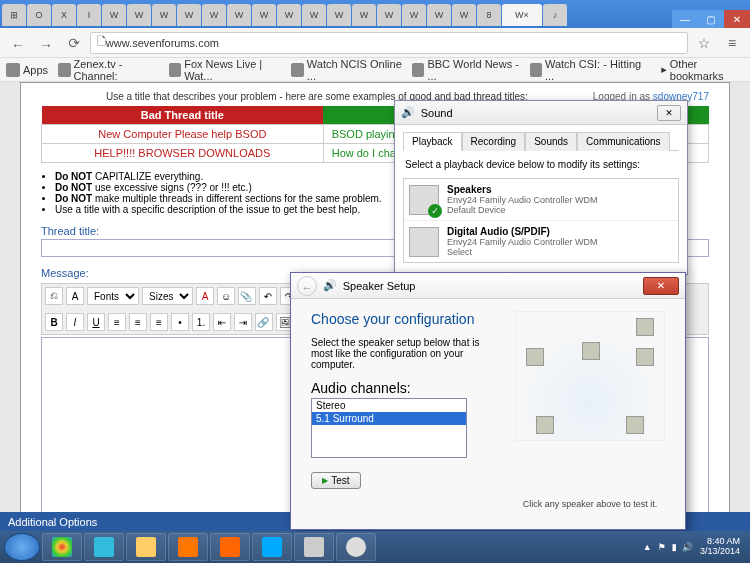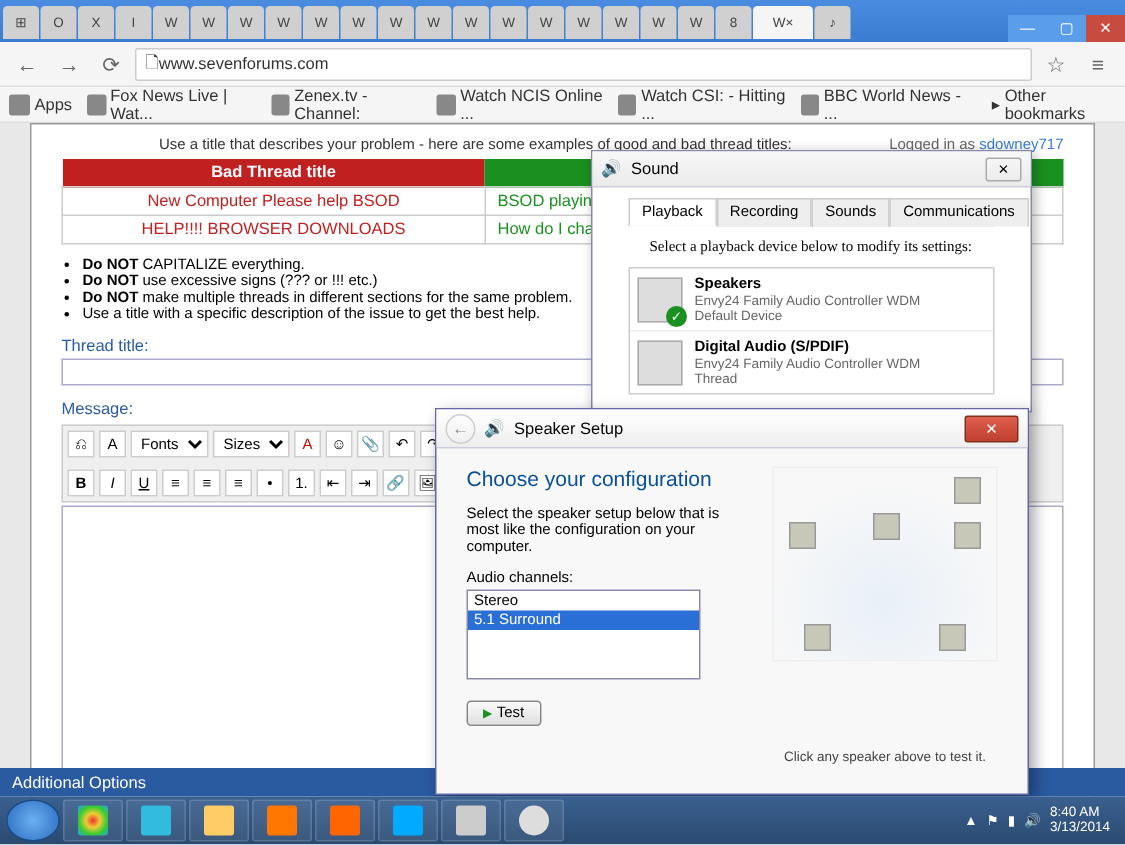--- a/index.html
+++ b/index.html
@@ -50,62 +50,62 @@
 .tsel { height:18px; font-size:10px; border:1px solid #ccc; background:#fff; padding:0 2px; }
 .editor { width:100%; height:220px; border:1px solid #aac; background:#fff; margin-top:2px; }
 
 .addopt { background:#2a5aa0; color:#fff; padding:4px 8px; font-size:11px; margin:0 -20px; position:absolute; left:20px; right:20px; bottom:-1px; }
 
 
 .dlg-sound { position:absolute; left:394px; top:100px; width:294px; height:175px; background:#fff; border:1px solid #88a; box-shadow:2px 2px 8px rgba(0,0,0,.3); font-size:11px; }
 .dlg-title { height:24px; background:linear-gradient(#f8f8f8,#eaeaea); border-bottom:1px solid #ccd; display:flex; align-items:center; padding:0 6px; gap:6px; }
 .dlg-title .t { flex:1; }
 .dlg-x { width:24px; height:16px; border:1px solid #aaa; border-radius:2px; display:flex; align-items:center; justify-content:center; font-size:9px; }
-.snd-body { padding:6px 24px; }
+.snd-body { padding:6px 8px; }
 .snd-tabs { display:flex; gap:0; border-bottom:1px solid #ccc; font-size:10px; }
 .snd-tab { padding:3px 8px; border:1px solid #ccc; border-bottom:none; background:#eee; position:relative; top:1px; }
 .snd-tab.active { background:#fff; border-bottom:1px solid #fff; }
-.snd-desc { font-size:10px; margin:8px 14px;font-family:Liberation Serif, serif; }
+.snd-desc { font-size:10px; margin:8px 2px; }
 .snd-list { border:1px solid #ccc; }
 .dev { display:flex; gap:8px; padding:5px; align-items:center; }
 .dev.sep { border-bottom:1px solid #eee; }
 .dev-ico { width:30px; height:30px; background:#ddd; border:1px solid #aaa; position:relative; }
 .check { position:absolute; right:-4px; bottom:-4px; width:14px; height:14px; background:#1a9020; border-radius:50%; color:#fff; font-size:9px; display:flex; align-items:center; justify-content:center; }
 .dev-info b { display:block; font-size:10px; }
 .dev-info span { display:block; font-size:9px; color:#666; }
 
 
 .dlg-spk { position:absolute; left:290px; top:272px; width:396px; height:258px; background:#f8f8f8; border:1px solid #66a; box-shadow:3px 3px 10px rgba(0,0,0,.4); font-size:11px; }
 .spk-title { height:26px; background:linear-gradient(#fff,#eee); border-bottom:1px solid #ccd; display:flex; align-items:center; padding:0 6px; gap:6px; }
 .spk-title .back { width:20px; height:20px; border:1px solid #ccc; border-radius:50%; display:flex; align-items:center; justify-content:center; color:#888; }
 .spk-title .t { flex:1; font-size:11px; }
 .spk-close { width:36px; height:18px; background:linear-gradient(#e06050,#c04030); border:1px solid #803020; border-radius:2px; color:#fff; display:flex; align-items:center; justify-content:center; font-size:10px; }
 .spk-body { padding:12px 20px; display:flex; gap:20px; height:calc(100% - 26px); }
 .spk-left { flex:1; }
 .spk-h { color:#0a4f9a; font-size:14px; font-weight:normal; margin-bottom:10px; }
 .spk-p { font-size:10px; margin-bottom:10px; }
-.spk-lbl { font-size:10px; margin-bottom:2px; }
+.spk-lbl { font-size:14px; margin-bottom:2px; }
 .spk-list { width:156px; height:60px; border:1px solid #88a; background:#fff; font-size:10px; }
 .spk-opt { padding:1px 4px; }
 .spk-opt.sel { background:#2a6fd6; color:#fff; }
 .spk-test { margin-top:14px; padding:2px 10px; border:1px solid #888; border-radius:3px; background:linear-gradient(#fafafa,#e0e0e0); font-size:10px; display:inline-flex; align-items:center; gap:3px; }
 .spk-test::before { content:"▶"; color:#1a9020; font-size:8px; }
 .spk-right { width:150px; position:relative; font-size:9px; color:#888; }
 .spk-img { width:100%; height:130px; background:radial-gradient(circle at 50% 70%, #e8f0f8 0%, #f8f8f8 70%); border:1px solid #eee; position:relative; }
 .spkr { position:absolute; width:18px; height:18px; background:#c8c8b8; border:1px solid #999; }
 .spk-foot { position:absolute; bottom:8px; font-size:9px; color:#444; text-align:center; width:100%; }
 
 
 .taskbar { position:absolute; left:0; right:0; bottom:0; height:32px; background:linear-gradient(#3a6090,#2a4a70); display:flex; align-items:center; padding:0 4px; gap:2px; }
 .start { width:36px; height:28px; border-radius:50%; background:radial-gradient(circle,#6ab0f0,#2a6ac0); border:1px solid #1a4a80; }
 .tskbtn { width:40px; height:28px; background:rgba(255,255,255,.08); border:1px solid rgba(255,255,255,.15); border-radius:2px; display:flex; align-items:center; justify-content:center; }
 .tskico { width:20px; height:20px; background:#ccc; border-radius:2px; }
 .taskbar .sp { flex:1; }
 .tray { display:flex; align-items:center; gap:6px; color:#fff; font-size:9px; padding-right:6px; }
-.clock { line-height:1.1; }
+.clock { text-align:right; line-height:1.1; }
 </style>
 </head>
 <body>
 
 <div class="titlebar">
   <div class="tabs">
     <div class="tab">⊞</div>
     <div class="tab">O</div>
     <div class="tab">X</div>
     <div class="tab">I</div>
@@ -147,37 +147,37 @@
   <div class="navbtn">≡</div>
 </div>
 
 <div class="bookbar">
   <div class="bm">
       <div class="bm-ico"></div>
       <span>Apps</span>
     </div>
   <div class="bm">
       <div class="bm-ico"></div>
+      <span>Zenex.tv - Channel:</span>
+    </div>
+  <div class="bm">
+      <div class="bm-ico"></div>
       <span>Fox News Live | Wat...</span>
     </div>
   <div class="bm">
       <div class="bm-ico"></div>
-      <span>Zenex.tv - Channel:</span>
-    </div>
-  <div class="bm">
-      <div class="bm-ico"></div>
       <span>Watch NCIS Online ...</span>
     </div>
   <div class="bm">
       <div class="bm-ico"></div>
+      <span>BBC World News - ...</span>
+    </div>
+  <div class="bm">
+      <div class="bm-ico"></div>
       <span>Watch CSI: - Hitting ...</span>
-    </div>
-  <div class="bm">
-      <div class="bm-ico"></div>
-      <span>BBC World News - ...</span>
     </div>
   <div class="spacer"></div>
   <div class="bm">▸ <span>Other bookmarks</span></div>
 </div>
 
 <div class="page">
  <div class="forum">
   <div class="login"><span>Logged in as </span><a>sdowney717</a></div>
   <div class="hint">Use a title that describes your problem - here are some examples of good and bad thread titles:</div>
   <table class="titles">
@@ -265,21 +265,21 @@
             <b>Speakers</b>
             <span>Envy24 Family Audio Controller WDM</span>
             <span>Default Device</span>
           </div>
       </div>
       <div class="dev">
         <div class="dev-ico"></div>
         <div class="dev-info">
             <b>Digital Audio (S/PDIF)</b>
             <span>Envy24 Family Audio Controller WDM</span>
-            <span>Thread</span>
+            <span>Select</span>
           </div>
       </div>
     </div>
   </div>
 </div>
 
 <div class="dlg-spk">
   <div class="spk-title">
     <div class="back">←</div>
     <span>🔊</span>

